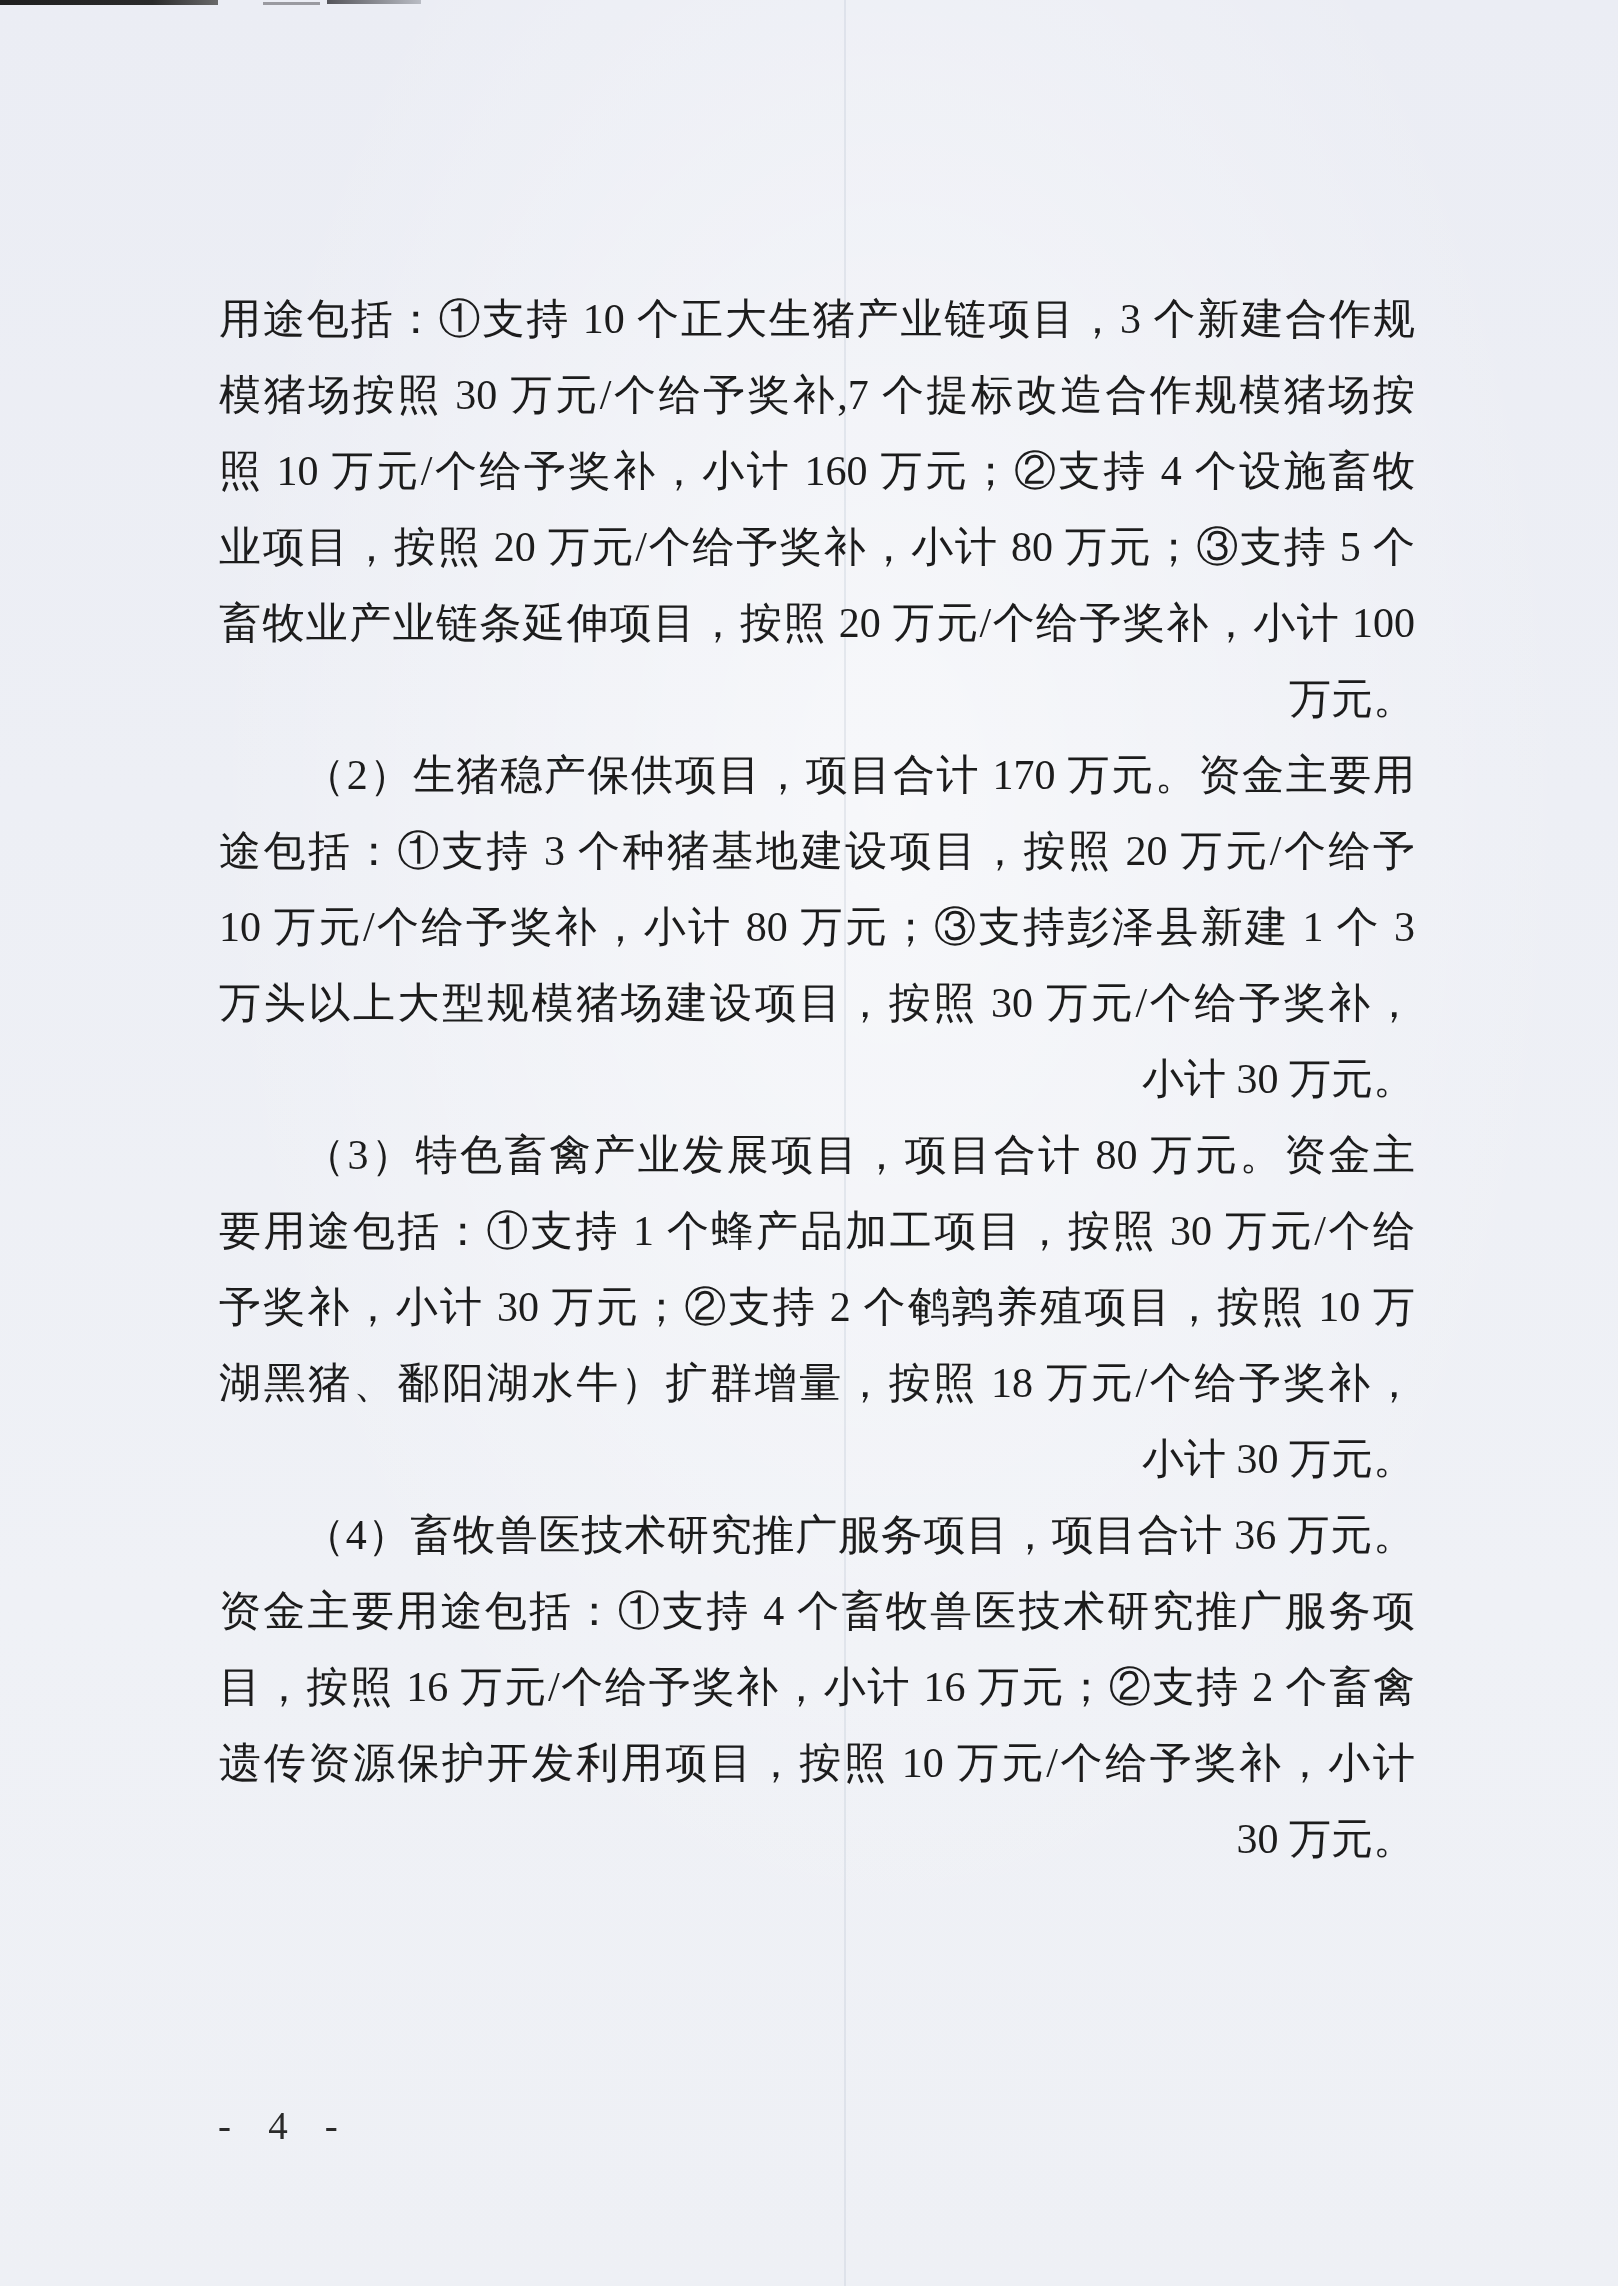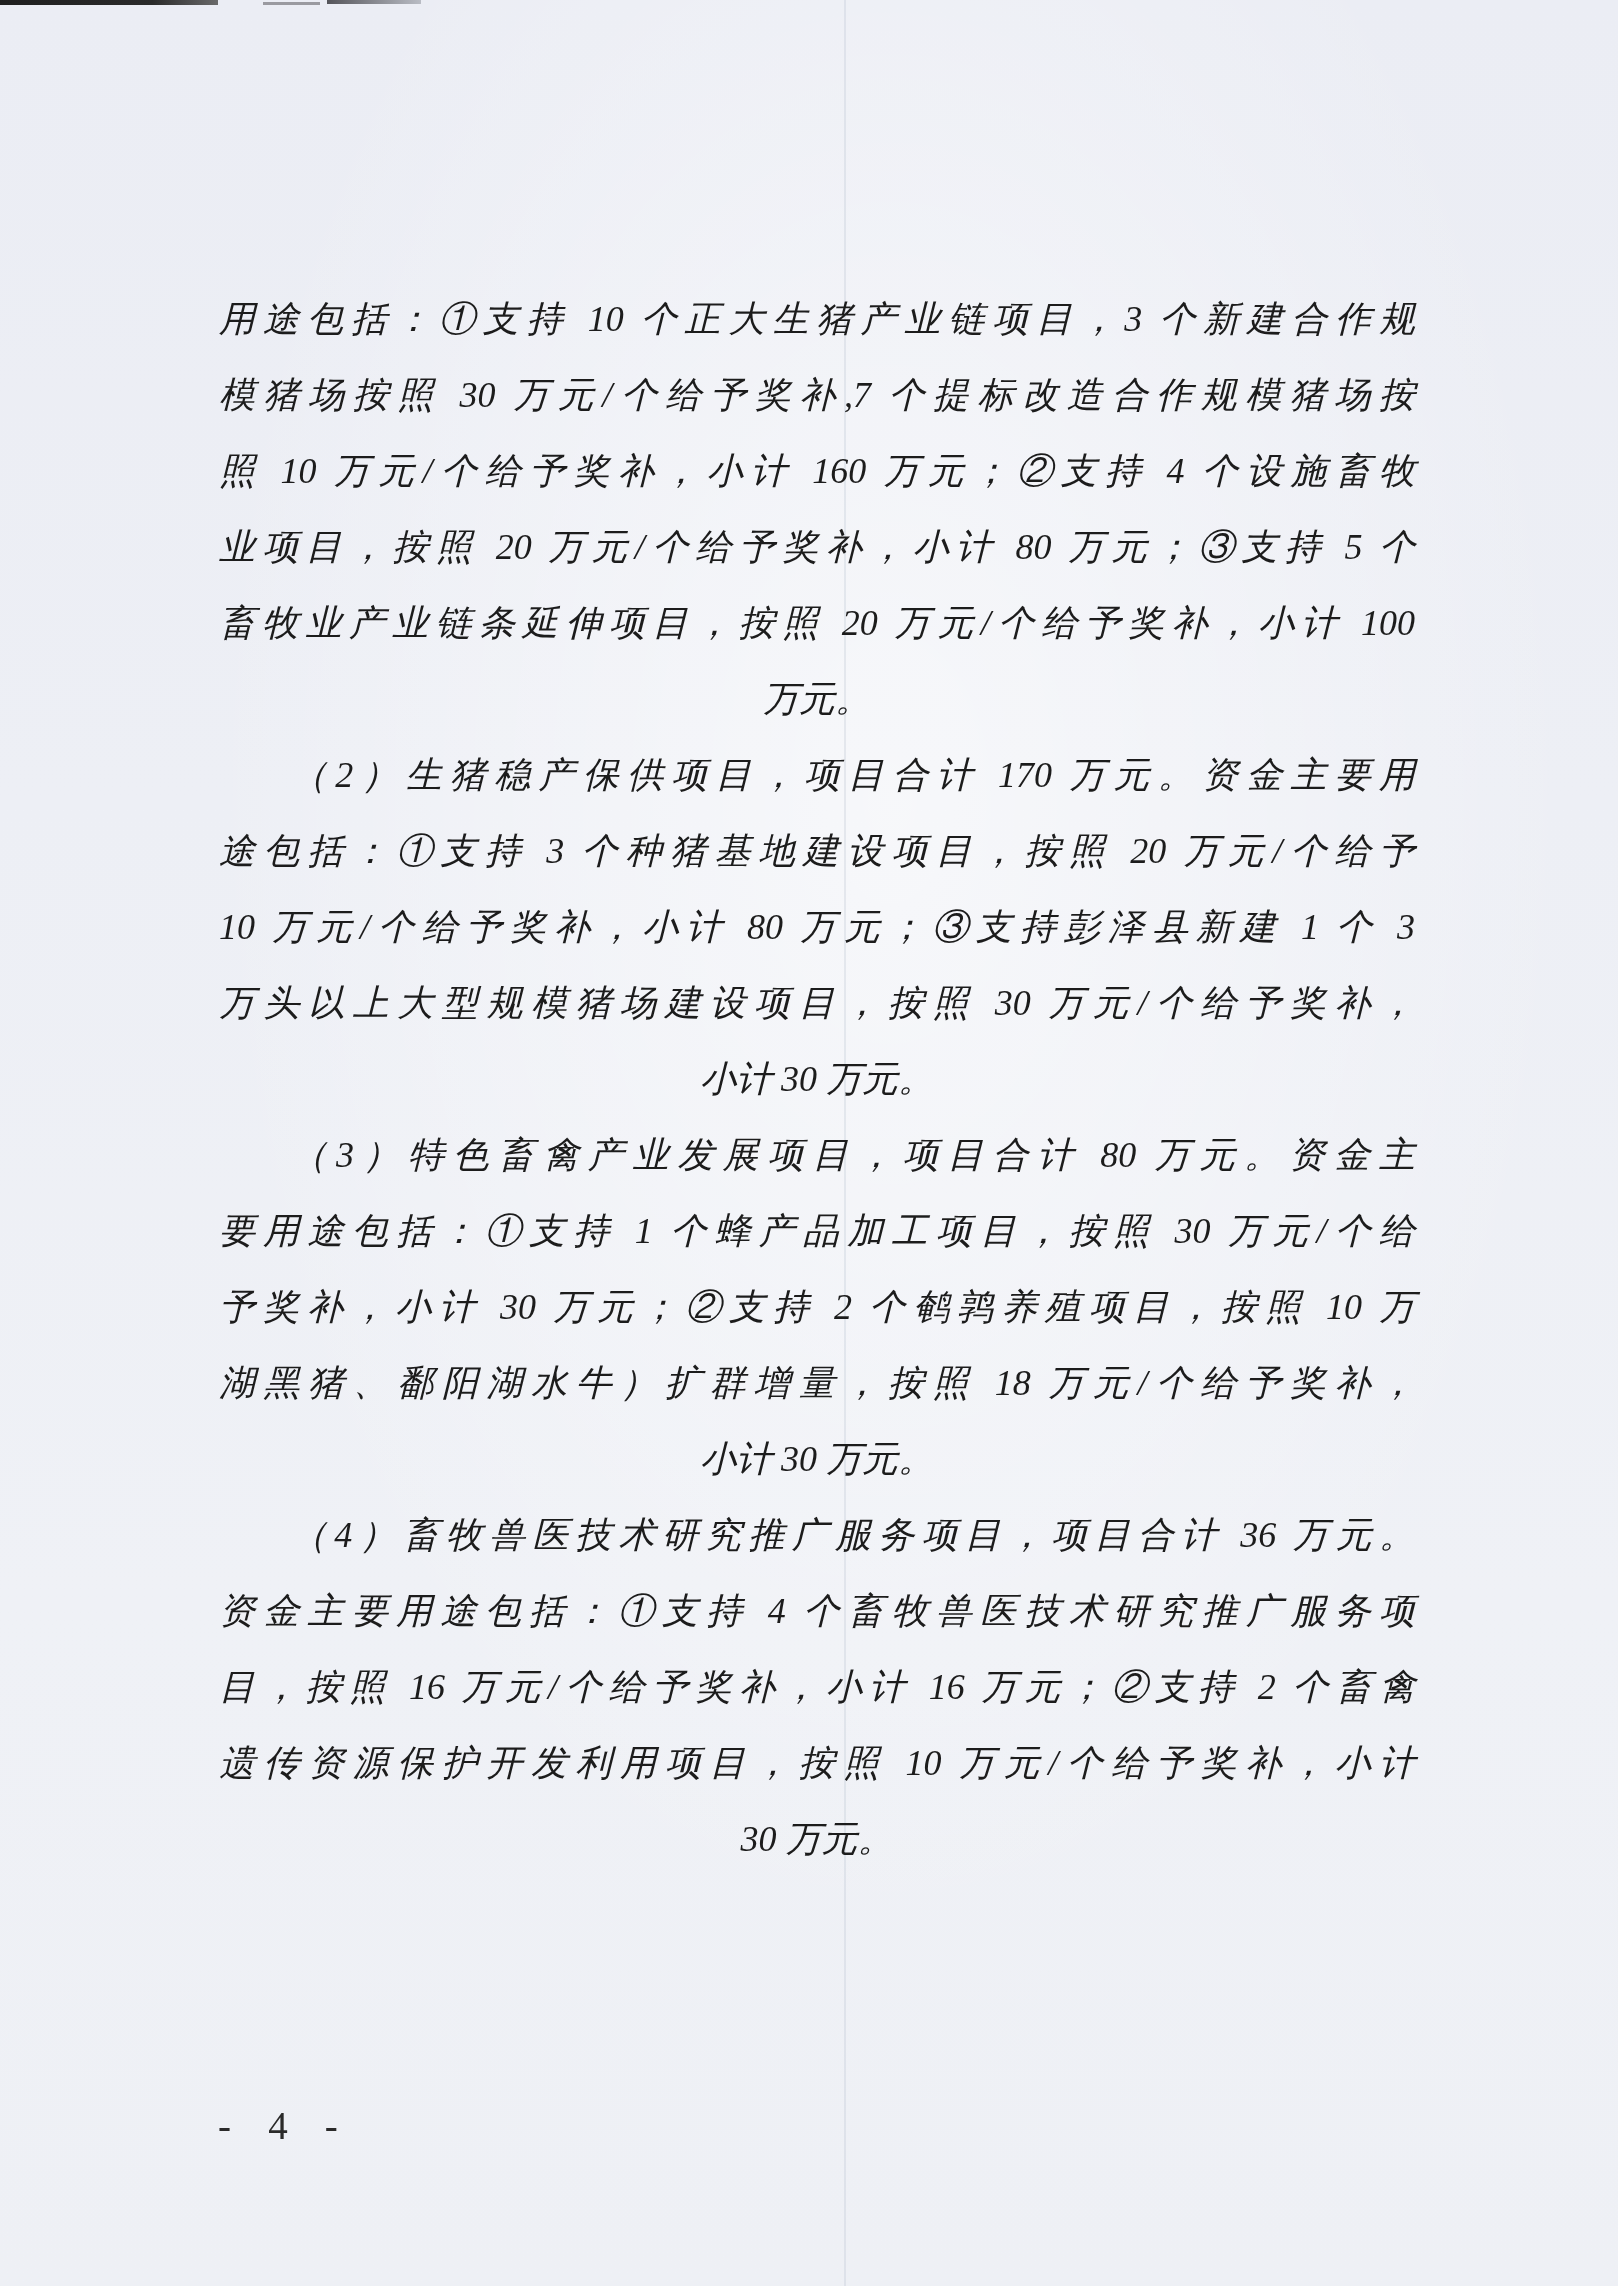--- a/index.html
+++ b/index.html
@@ -39,32 +39,31 @@
   }
   .text-block {
     position: absolute;
     left: 219px;
     top: 281px;
     width: 1196px;
   }
   .line {
     height: 76px;
     line-height: 76px;
-    font-size: 36px;
+    font-size: 42px;
     white-space: nowrap;
     overflow: visible;
-    font-style: italic;
   }
   .j {
     white-space: normal;
     text-align: justify;
     text-align-last: justify;
     text-justify: inter-character;
   }
-  .l { text-align: center; }
+  .l { text-align: right; }
   .indent { text-indent: 2em; }
   .page-number {
     position: absolute;
     left: 218px;
     top: 2103px;
     font-size: 39px;
     letter-spacing: 13.7px;
     color: #2a2a2a;
   }
 </style>

